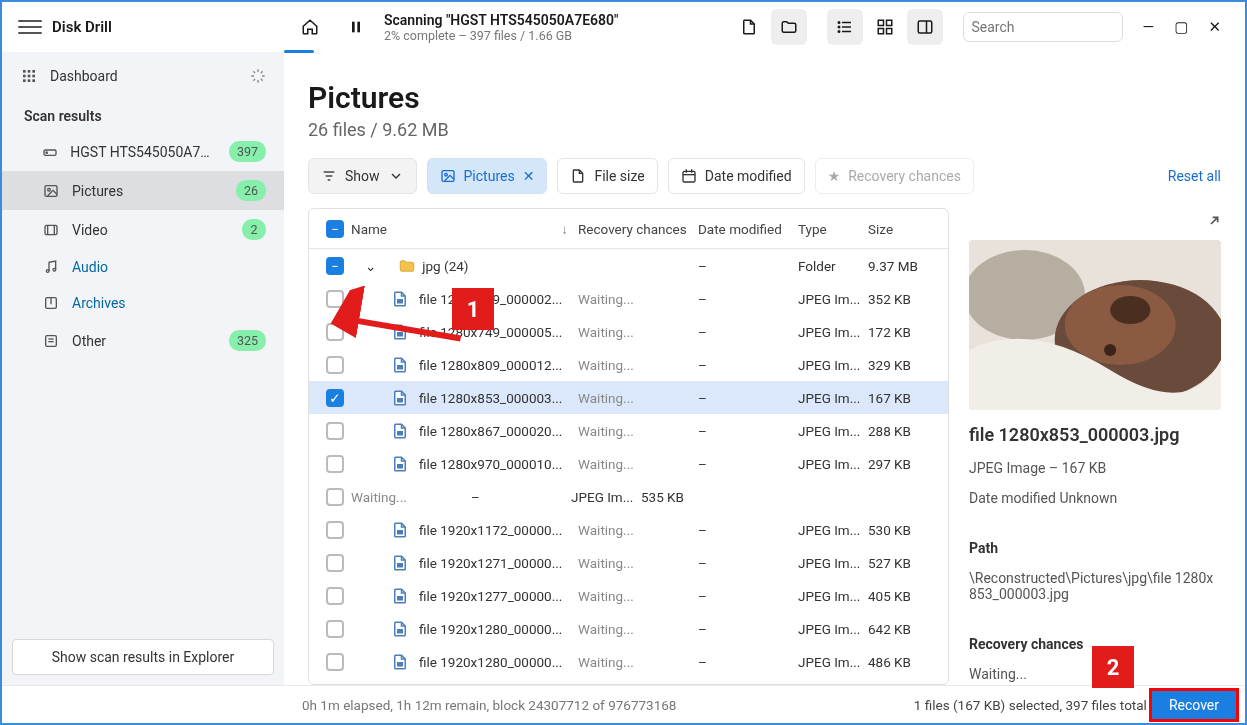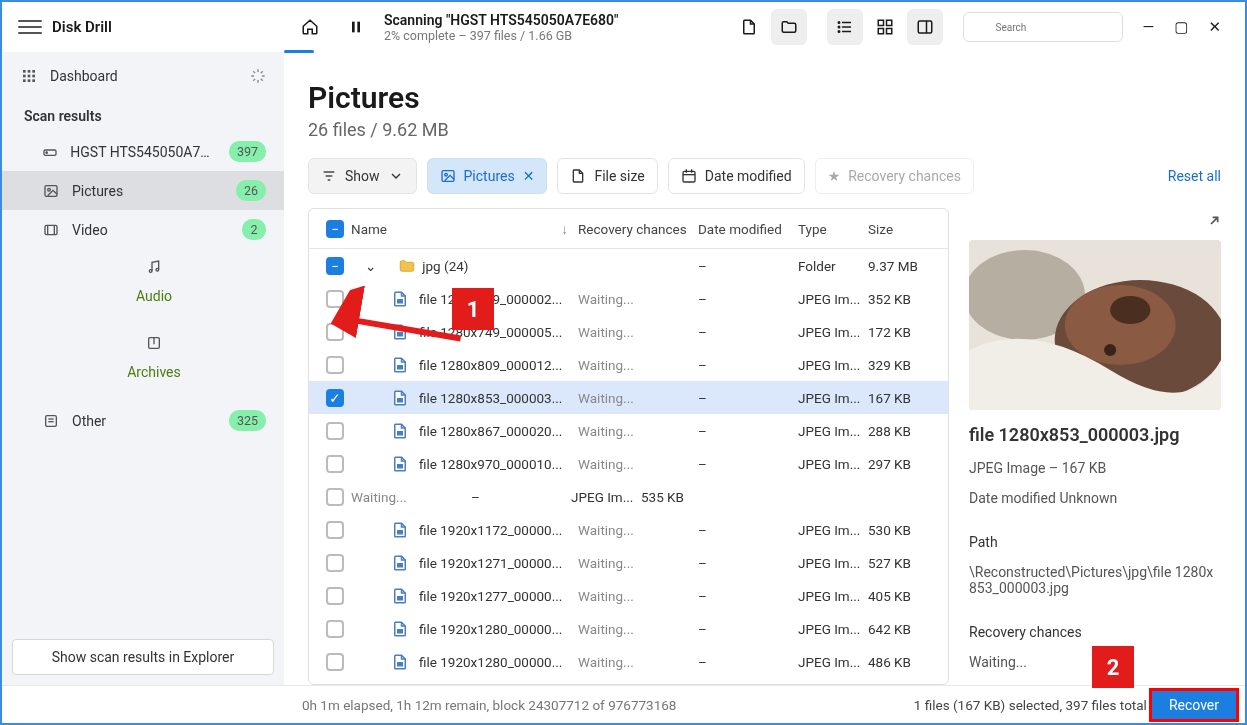--- a/index.html
+++ b/index.html
@@ -12,34 +12,34 @@
   .hamburger span{ height:2px; background:#555; border-radius:1px;}
   .app-title { font-size:15px; font-weight:600;}
   .mid-head { flex:1; display:flex; align-items:center; gap:10px;}
   .icon-sq { width:36px; height:36px; display:flex; align-items:center; justify-content:center; border-radius:6px; color:#1a1a1a;}
   .icon-sq.active { background:#eee; }
   .scan-title { font-weight:600; font-size:14px;}
   .scan-sub { color:#777; font-size:12.5px;}
   .progress-strip { position:absolute; left:282px; top:48px; height:3px; width:30px; background:#1a7fe0; border-radius:2px;}
   .toolbar-icons { display:flex; gap:4px; margin-left:auto; align-items:center;}
   .search-box { height:30px; width:160px; border:1px solid #ddd; border-radius:6px; display:flex; align-items:center; padding:0 8px; color:#999; font-size:13px;}
-  .search-box input{ border:0; outline:0; flex:1; font-size:10px; color:#6d28d9; background:transparent;margin-left:24px;}
+  .search-box input{ border:0; outline:0; flex:1; font-size:14px; color:#6d28d9; background:transparent;}
   .win-controls { display:flex; gap:20px; padding:0 14px 0 20px; font-size:15px;}
   
   .layout { display:flex; height:calc(100% - 50px - 38px); }
   .sidebar { width:282px; background:#f2f4f8; display:flex; flex-direction:column; padding-top:6px;}
   .side-item { display:flex; align-items:center; gap:12px; padding:9px 18px; cursor:pointer; color:#333;}
   .side-item .right { margin-left:auto; display:flex; align-items:center; gap:6px;}
   .side-heading { font-size:14px; font-weight:600; padding:14px 22px 8px; color:#333;}
   .indent1 { padding-left:40px;}
   .indent2 { padding-left:40px;}
   .side-item.active { background:#dcdee1; }
   .pill { background:#86efac; color:#555; border-radius:10px; padding:3px 8px; font-size:12.5px; min-width:24px; text-align:center;}
   .side-icon { width:18px; height:18px; display:inline-flex; align-items:center; justify-content:center; color:#555;}
-  .muted { color:#4d7c0f;flex-direction:column;}
+  .muted { color:#0369a1;}
   .sidebar-footer { margin-top:auto; padding:10px;}
   .explorer-btn { width:100%; height:36px; border:1px solid #d7d7d7; background:#fff; border-radius:4px; font-size:14px; color:#333; cursor:pointer;}
   
   .main { flex:1; display:flex; flex-direction:column; padding:28px 24px 0 24px; position:relative;}
   .page-title { font-size:30px; font-weight:600; margin-bottom:4px;}
   .page-sub { font-size:18px; color:#666; margin-bottom:18px;}
   .filters { display:flex; align-items:center; gap:10px; margin-bottom:14px;}
   .fbtn { height:36px; border:1px solid #e3e3e3; background:#f3f3f3; border-radius:6px; display:flex; align-items:center; gap:8px; padding:0 12px; font-size:14px; color:#333;}
   .fbtn.chip { background:#d4e7fa; color:#1a6dd0; border-color:#cde1f7;}
   .fbtn.ghost { background:#fff; border:1px solid #e3e3e3;}
@@ -64,21 +64,21 @@
   .row .col-name { padding-left:40px; gap:10px;}
   .row.folder .col-name { padding-left:6px; gap:6px;}
   .trunc { white-space:nowrap; overflow:hidden; text-overflow:ellipsis; }
   
   .preview { width:252px; display:flex; flex-direction:column; gap:14px; font-size:14px; color:#333; padding-top:6px;}
   .expand-icon { align-self:flex-end; margin-bottom:-8px; color:#555; width:20px; height:20px;}
   .thumb { width:100%; height:170px; border-radius:4px; overflow:hidden; background:#eee;}
   .thumb svg { width:100%; height:100%;}
   .pv-title { font-size:18px; font-weight:600; line-height:1.2;}
   .pv-line { color:#555;}
-  .pv-label { font-weight:400; margin-top:14px;}
+  .pv-label { font-weight:700; margin-top:20px;}
   
   .footer { position:absolute; left:0; right:0; bottom:0; height:38px; display:flex; align-items:center; padding:0 8px 0 300px; font-size:13.5px; border-top:1px solid #e9e9e9;}
   .footer .left-info { color:#777;}
   .footer .right-info { margin-left:auto; color:#444; padding-right:4px;}
   .recover-btn { background:#1a7fe0; color:#fff; border:0; height:30px; padding:0 18px; font-size:14px; border-radius:0; outline:3px solid red; outline-offset:-1px;}
   
   .ann { position:absolute; background:#e21b1b; color:#fff; display:flex; align-items:center; justify-content:center; font-size:22px; font-weight:700;}
   .ann1 { top:286px; left:450px; width:42px; height:42px;}
   .ann2 { top:644px; left:1090px; width:42px; height:42px;}
   .arrow { position:absolute; top:298px; left:335px; transform:rotate(30deg); }

